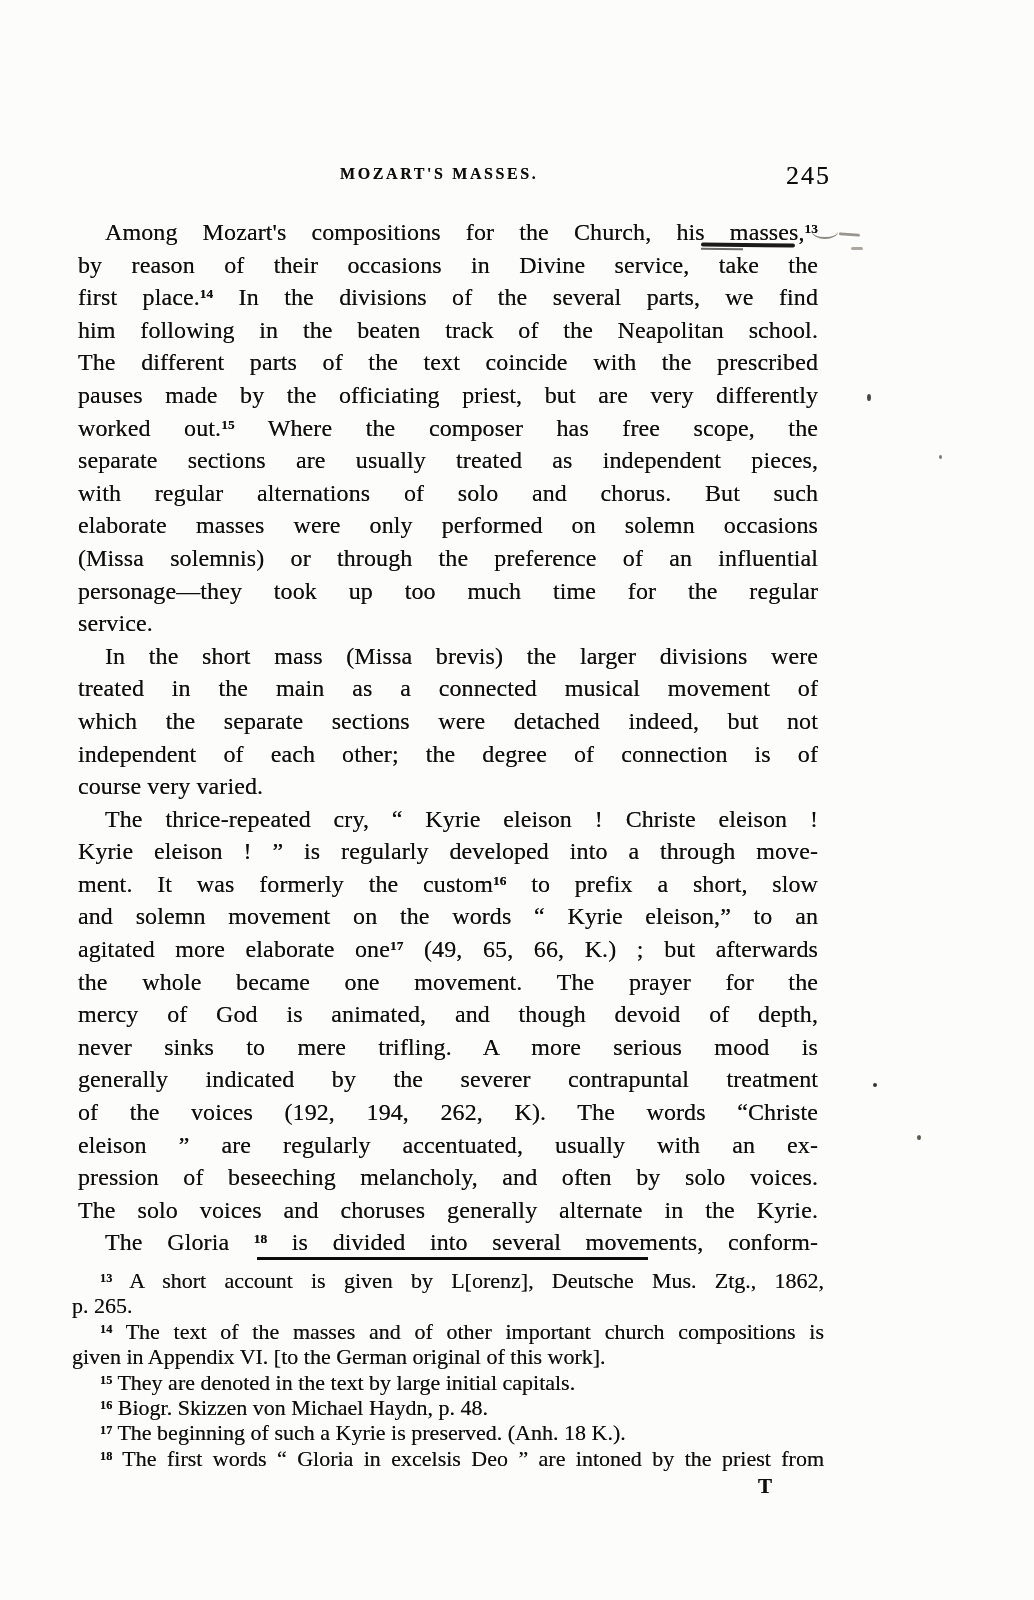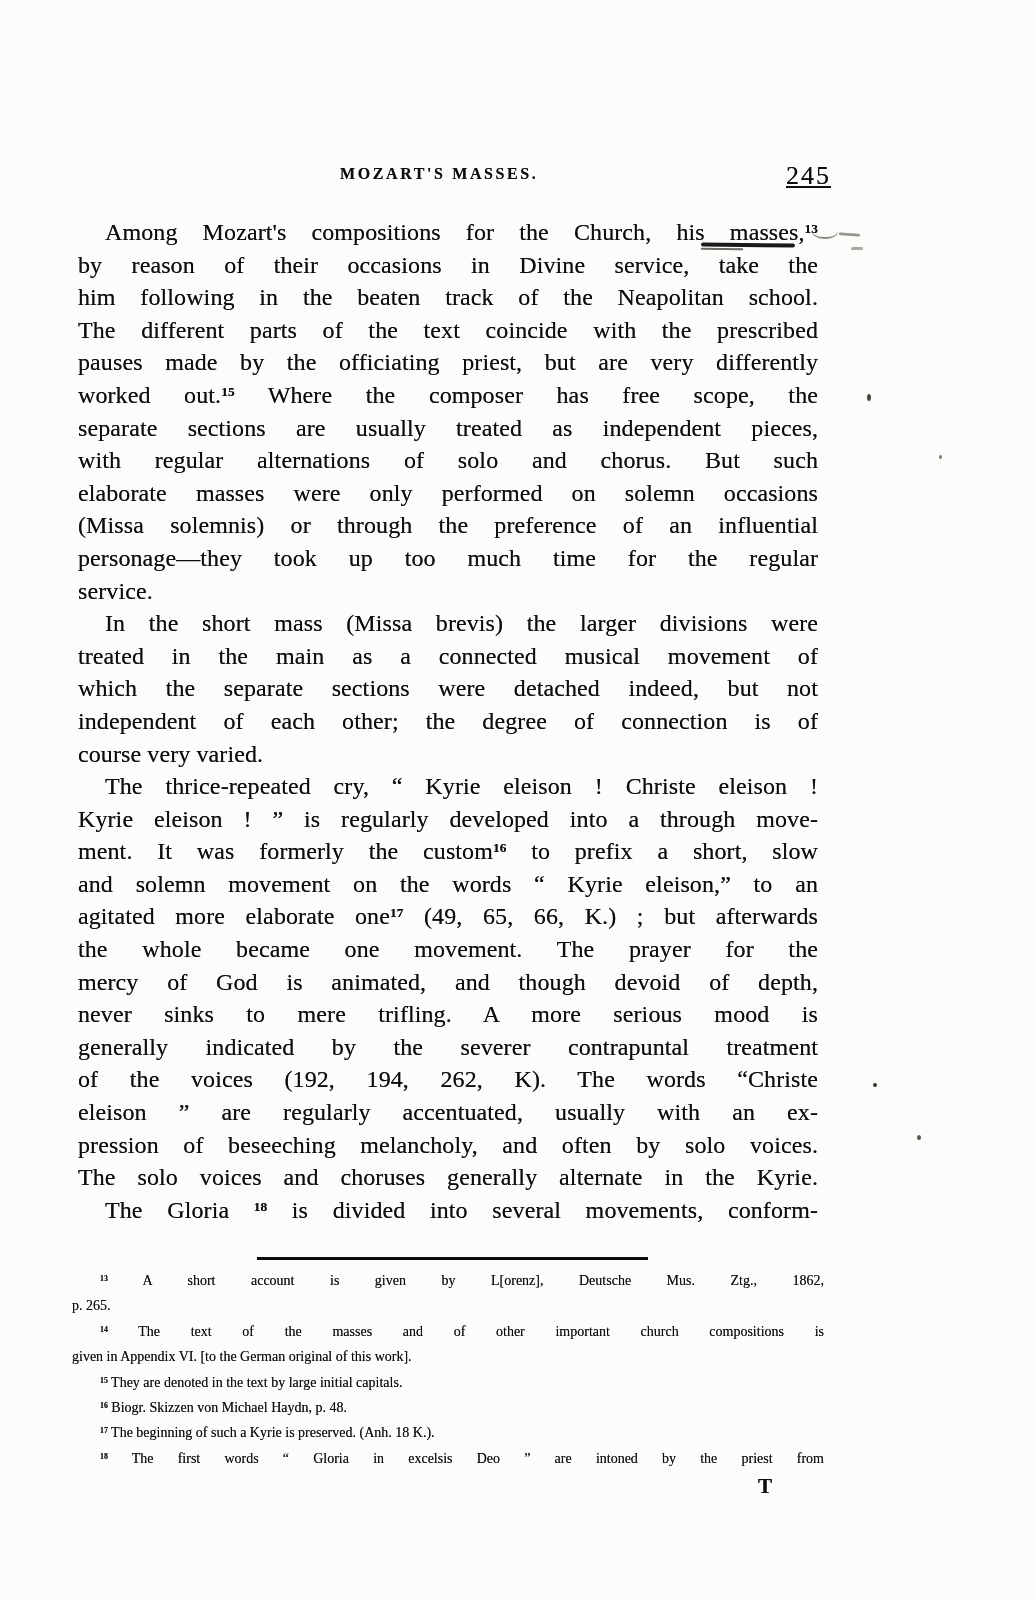--- a/index.html
+++ b/index.html
@@ -19,21 +19,20 @@
   .running-title {
     position: absolute; left: 340px; top: 165px;
     font-size: 16px; font-weight: bold; letter-spacing: 2.6px;
     white-space: nowrap;
     text-shadow: 0 0 0.5px rgba(0,0,0,.6);
   }
   .page-number {
     position: absolute; left: 786px; top: 161px;
     font-size: 26px; letter-spacing: 2px;
     text-shadow: 0 0 0.5px rgba(0,0,0,.6);
-    text-decoration: underline;
   }
   
   .body-block {
     position: absolute; left: 78px; top: 216px; width: 740px;
   }
   .body-block .line {
     font-size: 24px; line-height: 32.6px;
     text-align: justify; text-align-last: justify;
     white-space: normal;
     text-shadow: 0 0 0.55px rgba(10,9,8,.65);
@@ -48,21 +47,21 @@
   
   .footnote-rule {
     position: absolute; left: 257px; top: 1257px;
     width: 391px; height: 3px; background: #0c0c0c;
   }
   
   .footnotes-block {
     position: absolute; left: 72px; top: 1268px; width: 752px;
   }
   .footnotes-block .line {
-    font-size: 14px; line-height: 25.4px;
+    font-size: 22px; line-height: 25.4px;
     text-align: justify; text-align-last: justify;
     text-shadow: 0 0 0.5px rgba(10,9,8,.6);
   }
   .footnotes-block .line.first { text-indent: 28px; }
   .footnotes-block .line.endline { text-align: left; text-align-last: left; }
   
   .signature-mark {
     position: absolute; left: 758px; top: 1474px;
     font-size: 21px; font-weight: bold;
     text-shadow: 0 0 0.5px rgba(0,0,0,.6);
@@ -106,20 +105,21 @@
 
 <div id="page">
 
   <div class="running-title">MOZART'S MASSES.</div>
 
   <div class="page-number">245</div>
 
   <div class="body-block">
       <div class="line first">Among Mozart's compositions for the Church, his masses,<sup>13</sup></div>
       <div class="line">by reason of their occasions in Divine service, take the</div>
+      <div class="line">first place.<sup>14</sup>  In the divisions of the several parts, we find</div>
       <div class="line">him following in the beaten track of the Neapolitan school.</div>
       <div class="line">The different parts of the text coincide with the prescribed</div>
       <div class="line">pauses made by the officiating priest, but are very differently</div>
       <div class="line">worked out.<sup>15</sup>  Where the composer has free scope, the</div>
       <div class="line">separate sections are usually treated as independent pieces,</div>
       <div class="line">with regular alternations of solo and chorus.  But such</div>
       <div class="line">elaborate masses were only performed on solemn occasions</div>
       <div class="line">(Missa solemnis) or through the preference of an influential</div>
       <div class="line">personage—they took up too much time for the regular</div>
       <div class="line endline">service.</div>

